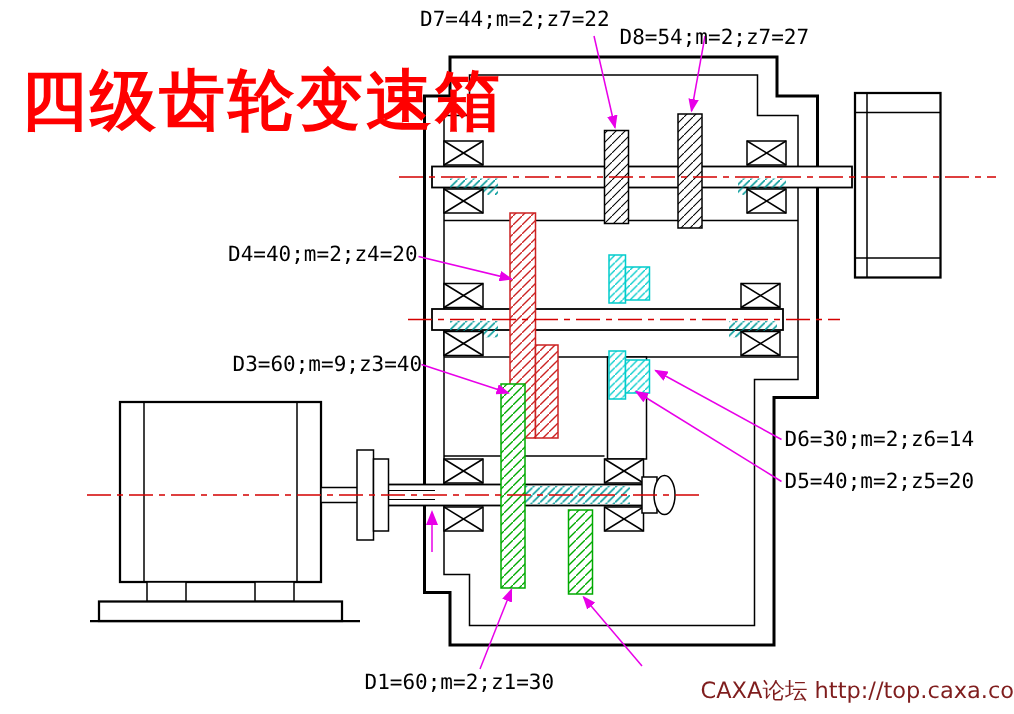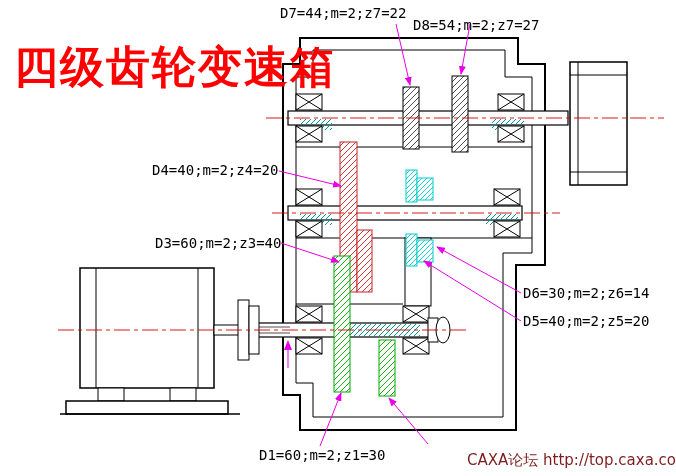--- a/index.html
+++ b/index.html
@@ -19,21 +19,21 @@
   .watermark {
     position:absolute; left:467px; top:451px; font-size:15px; color:#7f1d1d;
     white-space:nowrap;
   }
   #lab-d7 {left:280px; top:5px;}
   #lab-d8 {left:413px; top:5px;margin-top:12px;}
   #lab-d4 {left:152px; top:162px;}
   #lab-d3 {left:155px; top:235px;}
   #lab-d6 {left:523px; top:285px;}
   #lab-d5 {left:523px; top:313px;}
-  #lab-d1 {left:243px; top:447px;margin-left:16px;}
+  #lab-d1 {left:243px; top:447px;}
   #lab-d2 {left:400px; top:445px;}
 </style>
 </head>
 <body>
 
 <div class="stage">
 
   <svg width="676" height="476" viewBox="0 0 676 476">
     <defs>
       <pattern id="hK" patternUnits="userSpaceOnUse" width="6" height="6">
@@ -203,19 +203,19 @@
       <line x1="320" y1="446" x2="341" y2="393" marker-end="url(#arr)"></line>
       <line x1="428" y1="444" x2="389" y2="398" marker-end="url(#arr)"></line>
     </g>
   </svg>
 
   <div class="drawing-title">四级齿轮变速箱</div>
 
   <div id="lab-d7" class="cad-label">D7=44;m=2;z7=22</div>
   <div id="lab-d8" class="cad-label">D8=54;m=2;z7=27</div>
   <div id="lab-d4" class="cad-label">D4=40;m=2;z4=20</div>
-  <div id="lab-d3" class="cad-label">D3=60;m=2;z3=40</div>
+  <div id="lab-d3" class="cad-label">D3=60;m=9;z3=40</div>
   <div id="lab-d6" class="cad-label">D6=30;m=2;z6=14</div>
   <div id="lab-d5" class="cad-label">D5=40;m=2;z5=20</div>
   <div id="lab-d1" class="cad-label">D1=60;m=2;z1=30</div>
 
   <div class="watermark">CAXA论坛 http://top.caxa.com/</div>
 </div>
 
 </body></html>

